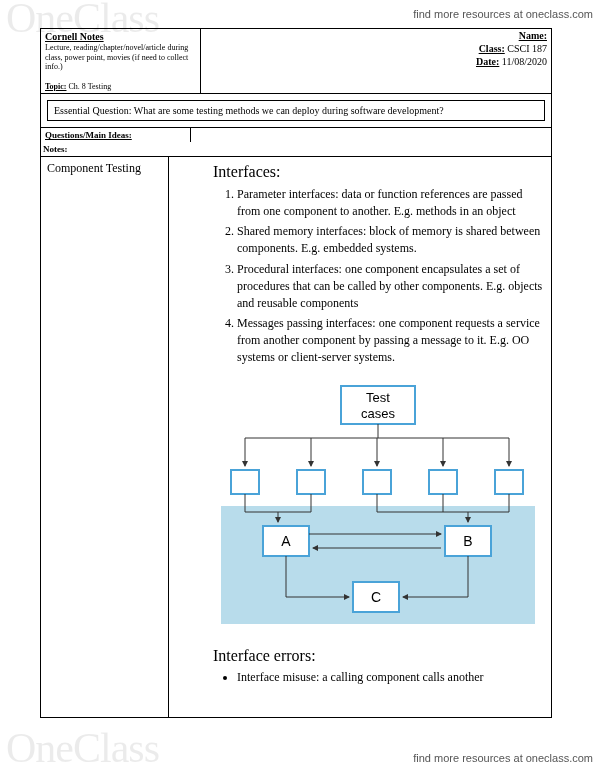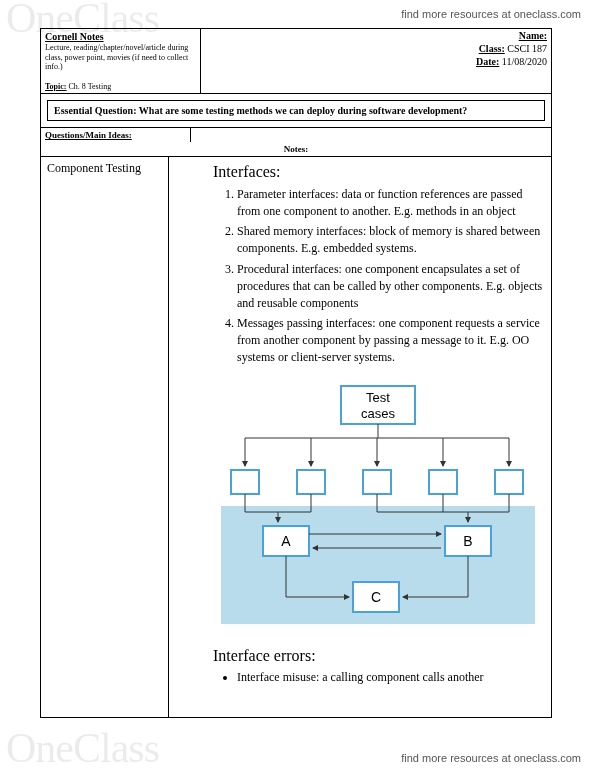--- a/index.html
+++ b/index.html
@@ -17,21 +17,21 @@
     font-size: 42px;
     color: rgba(0,0,0,0.08);
     pointer-events: none;
     z-index: 100;
     letter-spacing: -1px;
   }
   .watermark.top { top: -6px; left: 6px; }
   .watermark.bottom { bottom: -2px; left: 6px; }
   .header-bar, .footer-bar {
     position: absolute;
-    right: 14px;
+    right: 2px;
     font-size: 11px;
     color: #555;
     font-family: Arial, sans-serif;
   }
   .header-bar { top: 8px; }
   .footer-bar { bottom: 6px; }
   .page {
     position: absolute;
     top: 28px;
     left: 40px;
@@ -56,32 +56,32 @@
     font-size: 10px;
   }
   .meta-right div { padding: 1px 4px; text-align: right; }
   .meta-right .lbl { font-weight: bold; text-decoration: underline; display:inline; }
   .meta-right .val { display:inline; }
   .eq-box {
     margin: 6px;
     border: 1px solid #000;
     padding: 4px 6px;
     font-size: 10px;
-    font-weight: bold;
+    font-weight: normal;
   }
   .headers-row {
     display: flex;
     border-top: 1px solid #000;
     border-bottom: 1px solid #000;
     font-size: 9px;
     font-weight: bold;
     flex-direction: column;
   }
   .headers-row .left { width: 150px; border-right: 1px solid #000; padding: 2px 4px; text-decoration: underline; }
-  .headers-row .right { flex:1; text-align: center; padding: 2px; }
+  .headers-row .right { flex:1; padding: 2px; }
   .content-row {
     display: flex;
     min-height: 560px;
     gap: 36px;
   }
   .content-left {
     width: 150px;
     border-right: 1px solid #000;
     padding: 4px 6px;
     font-size: 12px;

